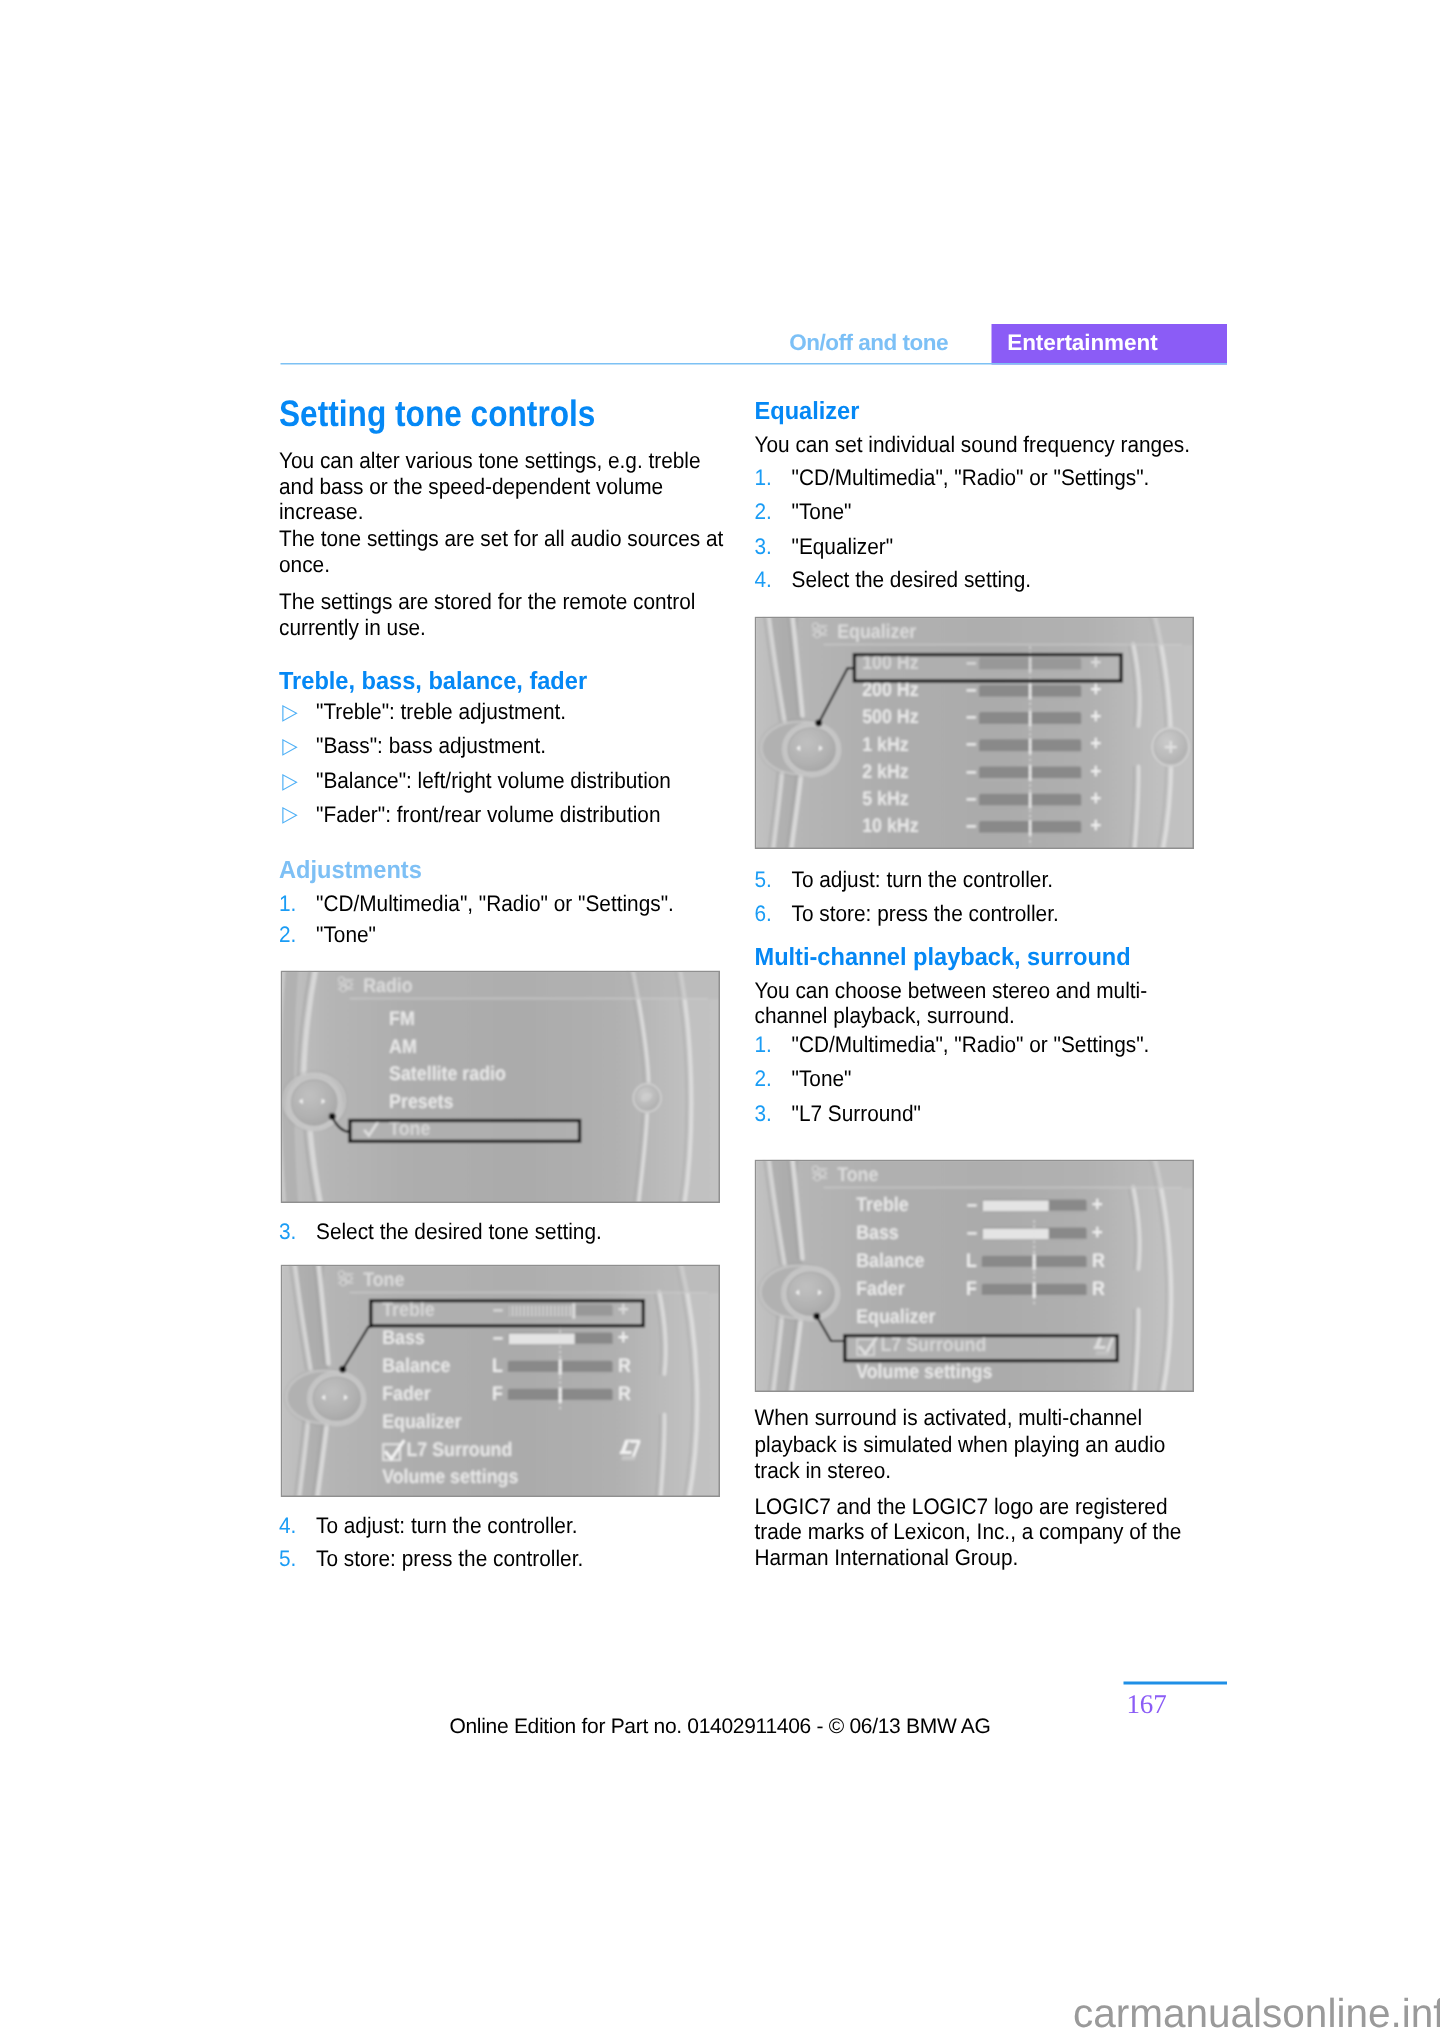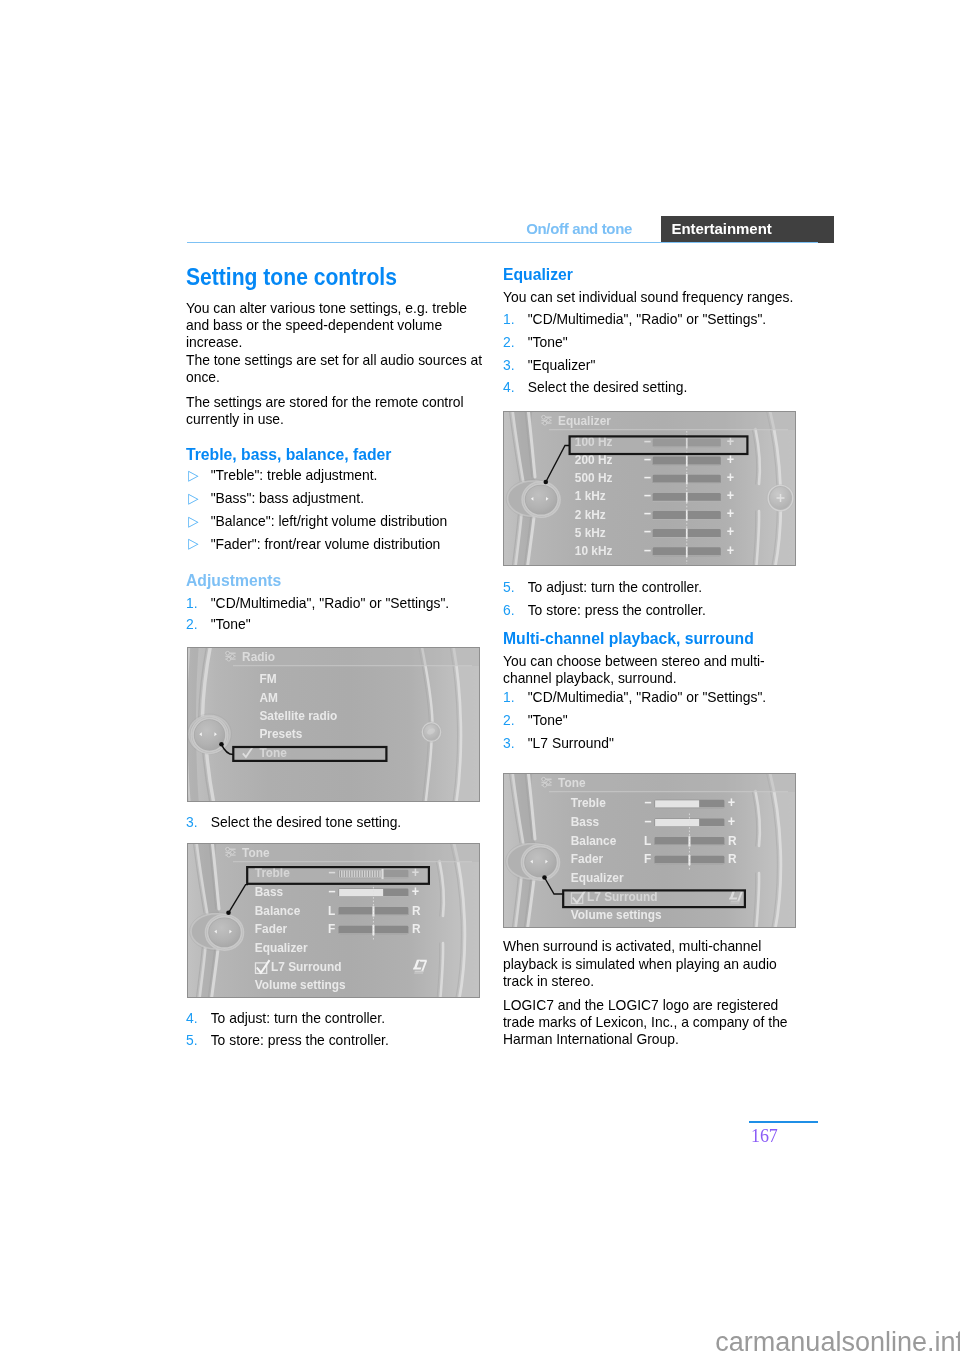--- a/index.html
+++ b/index.html
@@ -3,21 +3,21 @@
 <meta charset="utf-8">
 <title>Setting tone controls</title>
 <style>
   html,body{margin:0;padding:0;background:#fff;}
   body{width:960px;height:1358px;font-family:"Liberation Sans",sans-serif;}
   .page{position:relative;width:960px;height:1358px;overflow:hidden;background:#fff;}
 
   
   .hdr-rule{position:absolute;left:187px;top:241.9px;width:631px;height:1.3px;background:#7dc1f4;}
   .hdr-left{position:absolute;left:412px;top:220px;width:220px;text-align:right;font-size:15px;font-weight:bold;color:#7cc0f6;letter-spacing:-0.33px;}
-  .hdr-tab{position:absolute;left:661px;top:216px;width:173px;height:27px;background:#404040;}
+  .hdr-tab{position:absolute;left:661px;top:216px;width:157px;height:27px;background:#8b5cf6;}
   .hdr-tab .lbl{position:absolute;left:10.5px;top:4px;font-size:15px;font-weight:bold;color:#fff;letter-spacing:-0.05px;}
 
   
   .tx{position:absolute;transform:scaleX(0.925);transform-origin:0 0;width:325px;}
   .step .num,.step .bul{position:absolute;}
 
   h1.title{margin:0;font-size:24.5px;font-weight:bold;color:#0588f5;line-height:24px;white-space:nowrap;transform:scaleX(0.861);}
   h2.sub{margin:0;font-size:16.5px;font-weight:bold;color:#0588f5;line-height:18px;white-space:nowrap;transform:scaleX(0.953);}
   h2.sub.lt{color:#7ec0f5;}
   p.body{margin:0;font-size:15px;color:#000;line-height:17.3px;}
@@ -627,14 +627,15 @@
         </g>
         <rect x="0.5" y="0.5" width="292" height="154" fill="none" stroke="#8f8f8f" stroke-width="1"></rect>
       </svg>
     </div>
 
   <p class="body tx" style="left:502.5px;top:937.4px">When surround is activated, multi-channel playback is simulated when playing an audio track in stereo.</p>
   <p class="body tx" style="left:502.5px;top:995.7px">LOGIC7 and the LOGIC7 logo are registered trade marks of Lexicon, Inc., a company of the Harman International Group.</p>
 
   <div class="foot-line"></div>
   <div class="pageno">167</div>
+  <div class="imprint">Online Edition for Part no. 01402911406 - © 06/13 BMW AG</div>
   <div class="wm">carmanualsonline.info</div>
 </div>
 
 </body></html>

